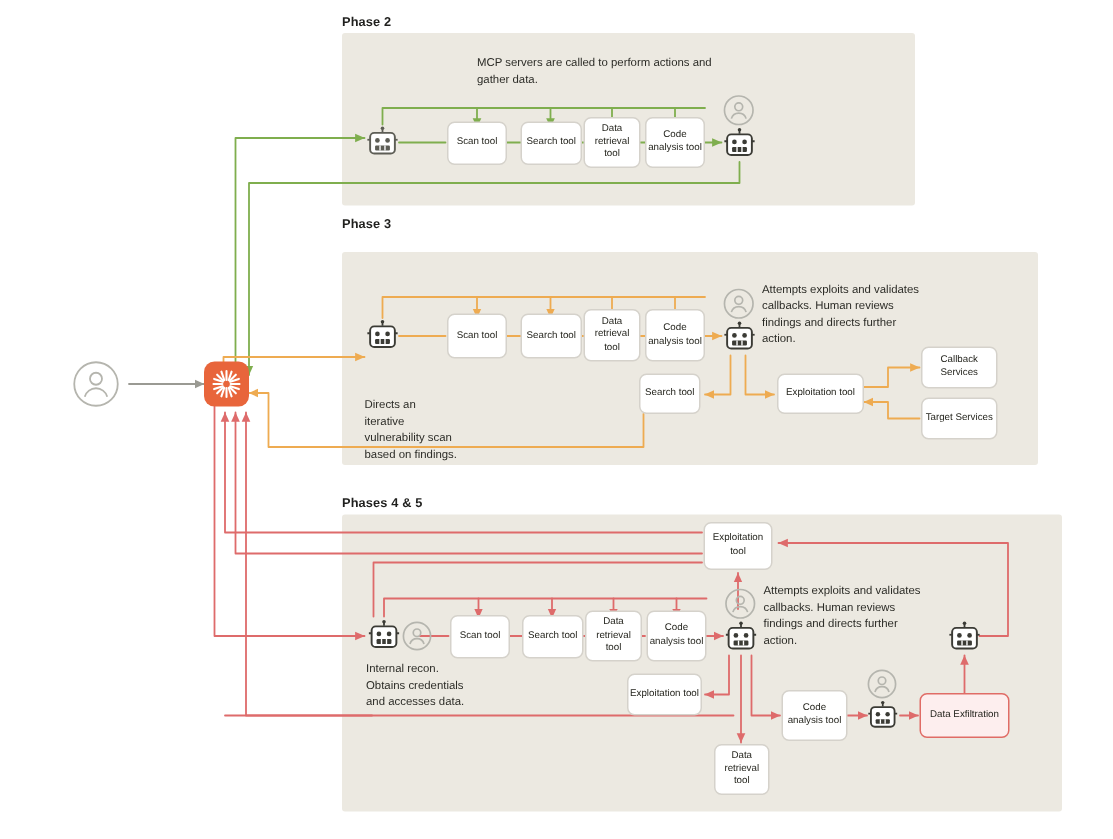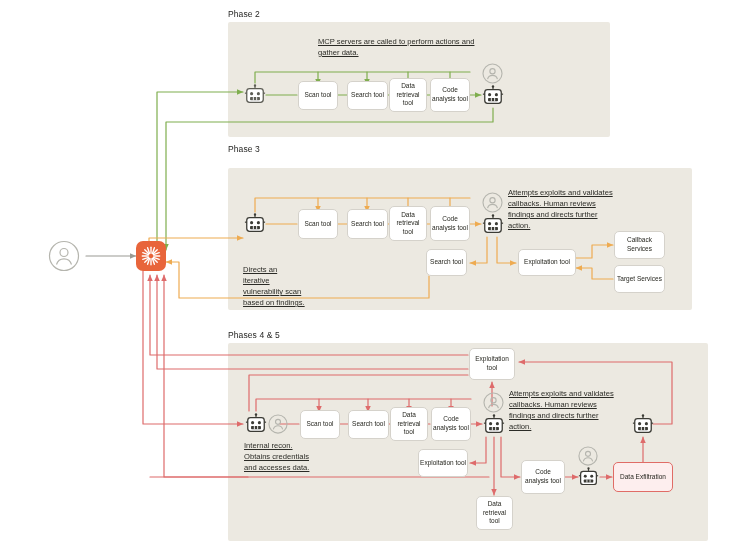--- a/index.html
+++ b/index.html
@@ -5,30 +5,30 @@
   html,body{margin:0;padding:0;background:#ffffff;}
   body{
     width:742px;height:559px;position:relative;overflow:hidden;
     font-family:"Liberation Sans","DejaVu Sans",sans-serif;
     color:#1f1f1d;
   }
   #root{position:absolute;inset:0;}
   svg#wires{position:absolute;left:0;top:0;width:742px;height:559px;pointer-events:none;}
 
   .panel{position:absolute;background:#ece9e1;border-radius:2px;}
-  .phase-label{position:absolute;font-size:8.5px;font-weight:normal;letter-spacing:.1px;color:#1f1f1d;}
+  .phase-label{position:absolute;font-size:8.5px;font-weight:bold;letter-spacing:.1px;color:#1f1f1d;}
 
   .tool{
     position:absolute;background:#ffffff;border:1px solid #d5d2cb;border-radius:5px;
     display:flex;align-items:center;justify-content:center;text-align:center;
     font-size:6.5px;line-height:1.32;color:#26261f;padding:1px;box-sizing:border-box;
   }
   .tool.danger{background:#fdeeee;border:1px solid #e06c66;}
 
-  .note{position:absolute;font-size:7.6px;line-height:1.45;color:#2b2b26;text-decoration:underline;}
+  .note{position:absolute;font-size:7.6px;line-height:1.45;color:#2b2b26;}
   .note b{font-weight:bold;}
 
   .icon{position:absolute;}
   .claude{
     position:absolute;width:30px;height:30px;border-radius:7px;background:#e8653b;
     display:flex;align-items:center;justify-content:center;
   }
 </style>
 </head>
 <body>

